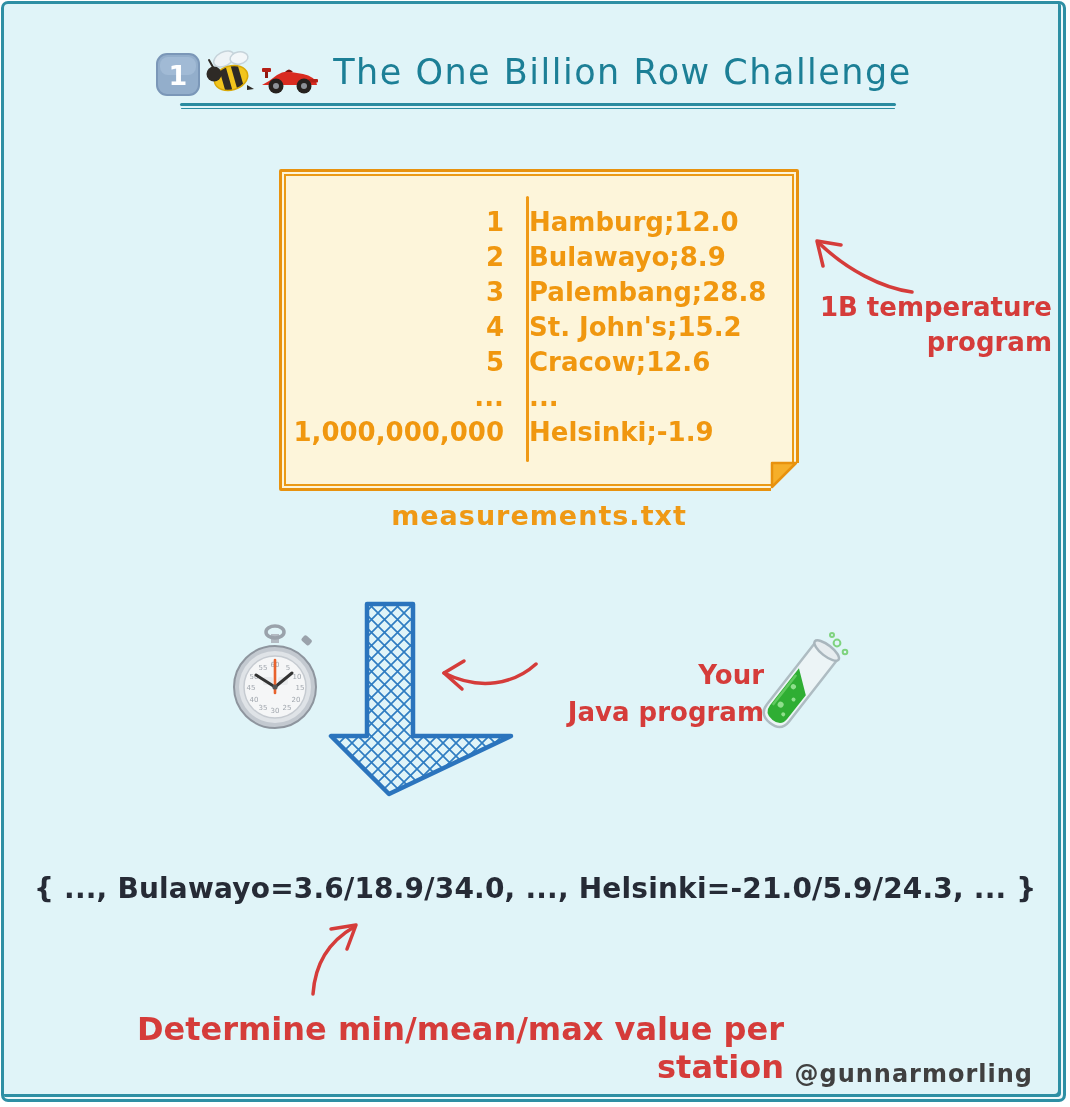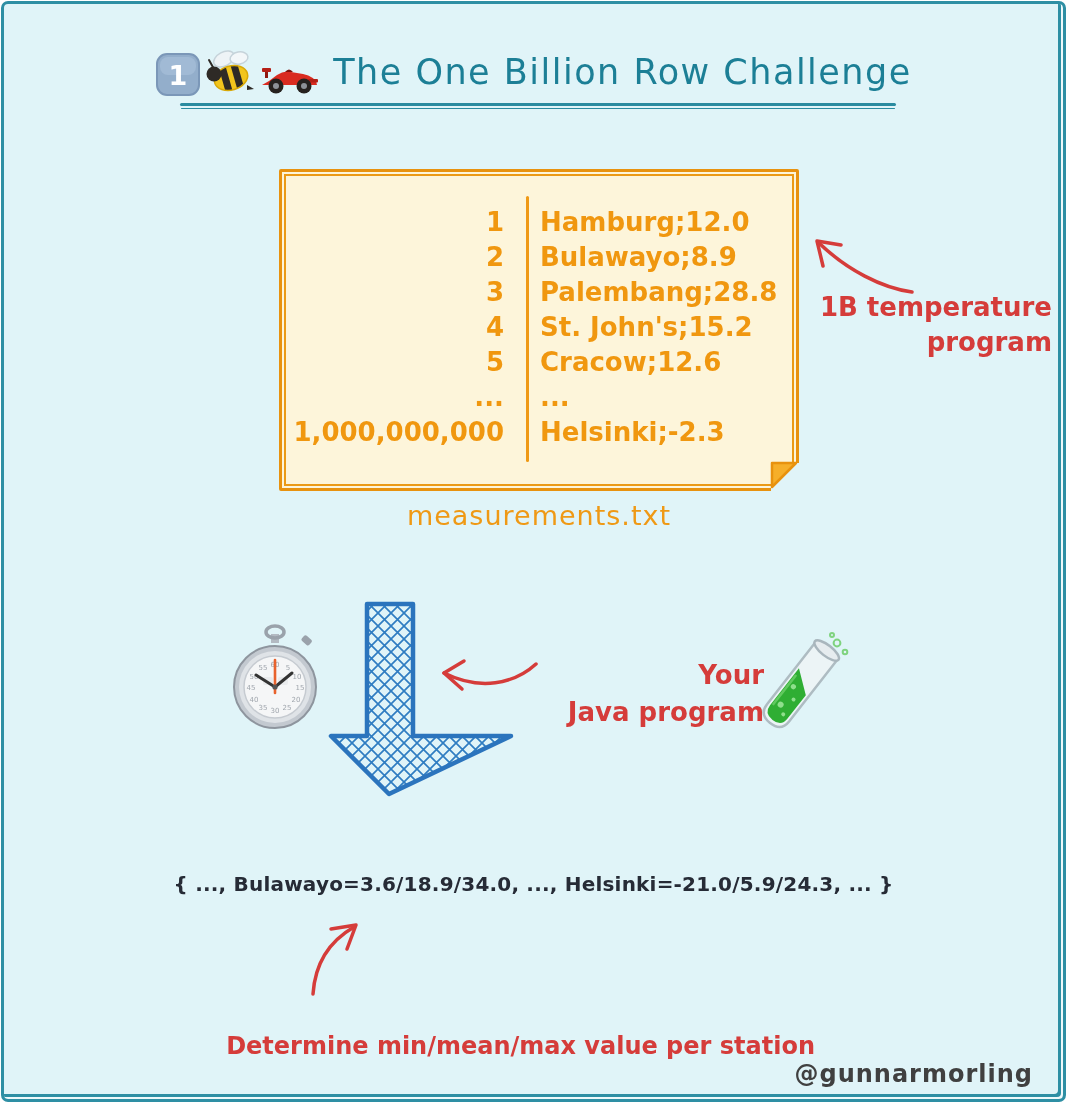--- a/index.html
+++ b/index.html
@@ -19,36 +19,36 @@
                      box-shadow:0 4px 0 -1px #2a8ba0; }
 
   
   .note-card { position:absolute; left:275px; top:165px; width:520px; height:322px;
                background:#fdf5da; border:3px solid #e8920f; border-radius:2px;
                box-shadow: inset 0 0 0 2px #fdf5da, inset 0 0 0 4px #eb9a16; }
   .card-rows { position:absolute; top:32px; left:0; right:0; }
   .card-row { display:flex; height:35px; align-items:center;
               font-size:26px; font-weight:600; color:#f0970f; }
   .card-row .num { width:222px; text-align:right; }
-  .card-row .val { margin-left:36px; white-space:pre; }
+  .card-row .val { margin-left:25px; white-space:pre; }
   .card-sep { position:absolute; left:244px; top:24px; height:266px; width:3px;
               background:#ef9915; border-radius:2px; }
   .fold-svg { position:absolute; right:-3px; bottom:-3px; }
   .card-caption { position:absolute; left:275px; top:496px; width:520px; text-align:center;
-                  font-size:27px; font-weight:400; color:#ef9915; letter-spacing:1px; }
+                  font-size:27px; font-weight:700; color:#ef9915; letter-spacing:1px; }
 
   
   .red-label { position:absolute; color:#d53c3a; font-weight:600; text-align:right; }
   .label-input { left:802px; top:286px; width:246px; font-size:26px; line-height:35px; }
   .label-program { left:560px; top:653px; width:200px; font-size:26px; line-height:37px; }
-  .label-output { left:80px; top:1028px; width:700px; font-size:24px;margin-left:31px; }
+  .label-output { left:80px; top:1006px; width:700px; font-size:32px; }
 
   
   .result-line { position:absolute; top:868px; left:30px; right:30px; text-align:center;
-                 font-size:20px; font-weight:600; color:#262b36; letter-spacing:0.2px;
+                 font-size:28px; font-weight:600; color:#262b36; letter-spacing:0.2px;
                  white-space:nowrap; }
 
   
   .credit { position:absolute; top:1056px; right:30px; font-size:24px; font-weight:600;
             color:#404040; letter-spacing:1px; }
 
   svg { position:absolute; overflow:visible; }
   .svg-stopwatch { left:226px; top:618px; }
   .svg-bigarrow  { left:322px; top:596px; }
   .svg-arrow-input   { left:798px; top:222px; }
@@ -124,21 +124,21 @@
       <div class="card-row">
         <span class="num">5</span>
         <span class="val">Cracow;12.6</span>
       </div>
       <div class="card-row">
         <span class="num">...</span>
         <span class="val">...</span>
       </div>
       <div class="card-row">
         <span class="num">1,000,000,000</span>
-        <span class="val">Helsinki;-2.3</span>
+        <span class="val">Helsinki;-1.9</span>
       </div>
     </div>
     <svg class="fold-svg" width="46" height="46" viewBox="0 0 46 46">
       <polygon points="43,18 46,18 46,46 18,46 18,43" fill="#e0f4f8"></polygon>
       <polygon points="19,18 43,18 19,42" fill="#f6af2a" stroke="#e8920f" stroke-width="2.5" stroke-linejoin="round"></polygon>
     </svg>
   </div>
   <div class="card-caption">measurements.txt</div>
 
   <svg class="svg-arrow-input" width="120" height="78" viewBox="0 0 120 78">

